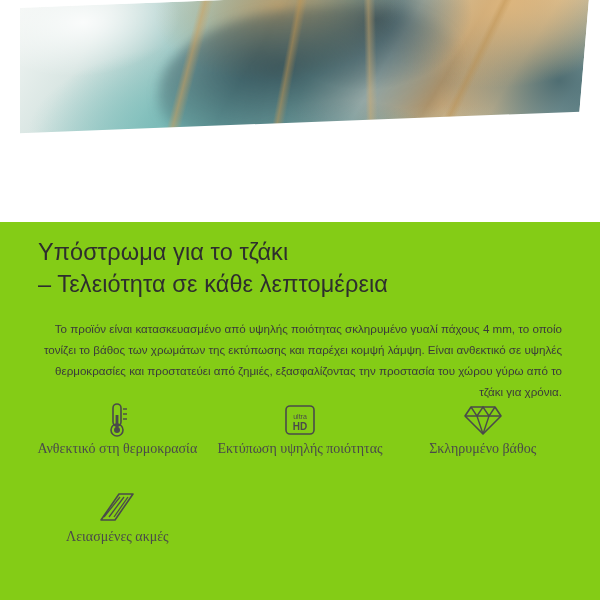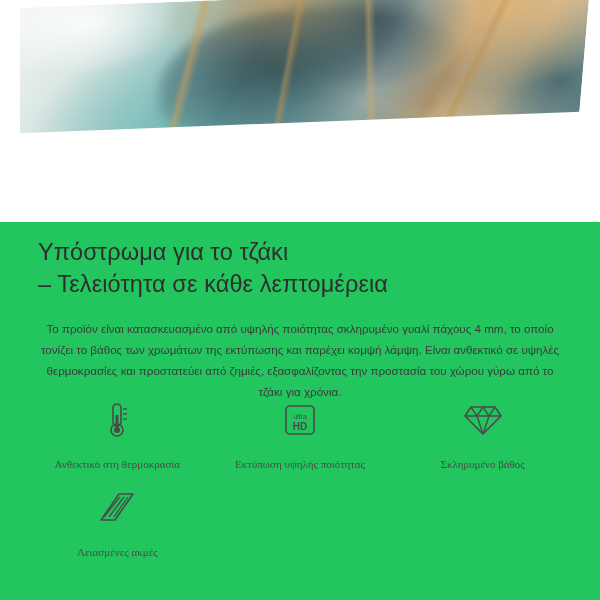--- a/index.html
+++ b/index.html
@@ -10,21 +10,21 @@
     width: 600px;
     height: 600px;
     background: #ffffff;
     font-family: "Liberation Sans", sans-serif;
     overflow: hidden;
   }
   .page {
     position: relative;
     width: 600px;
     height: 600px;
-    background: #22c55e;
+    background: #84cc16;
     box-sizing: border-box;
   }
 
   
   .hero {
     position: absolute;
     left: 0;
     top: 0;
     width: 600px;
     height: 222px;
@@ -184,21 +184,21 @@
     font-weight: 400;
     color: #2e2e2e;
     letter-spacing: 0.1px;
     white-space: pre-line;
   }
   p.body {
     margin: 18px 0 0 0;
     font-size: 11.6px;
     line-height: 21px;
     color: #3b3b3b;
-    text-align: center;
+    text-align: right;
     max-width: 528px;
   }
 
   
   .features {
     position: absolute;
     left: 0;
     top: 398px;
     width: 600px;
     display: grid;
@@ -214,22 +214,22 @@
     align-items: center;
     justify-content: flex-start;
   }
   .feature .ficon {
     height: 44px;
     display: flex;
     align-items: center;
     justify-content: center;
   }
   .feature .flabel {
-    margin-top: 16px;
-    font-size: 11px;
+    margin-top: 1px;
+    font-size: 14px;
     color: #4a4a4a;
     text-align: center;
     line-height: 12px;
     font-family: "Liberation Serif", serif;
   }
   svg { display: block; }
 </style>
 </head>
 <body>
 

